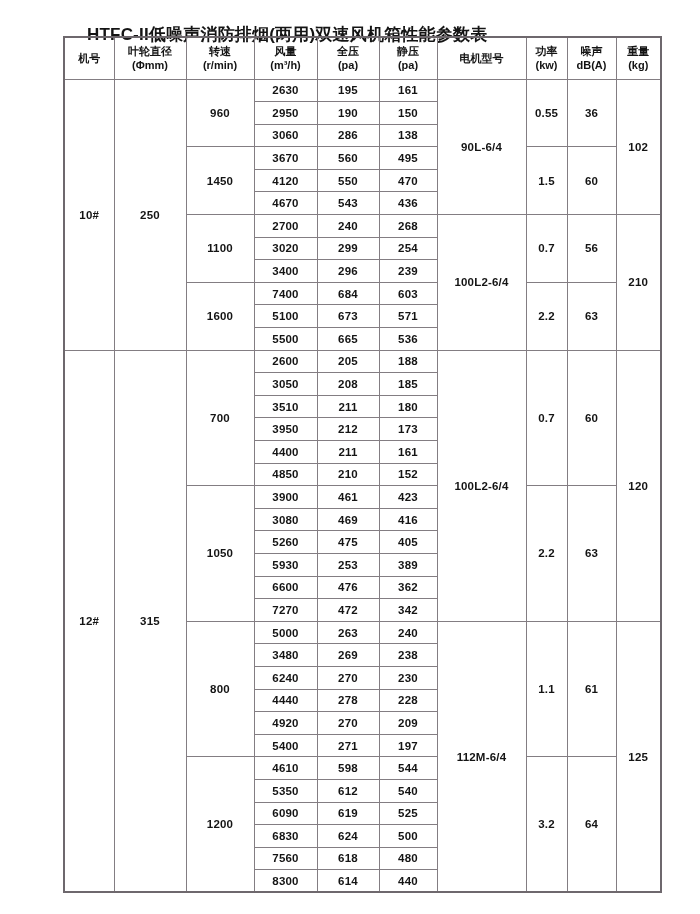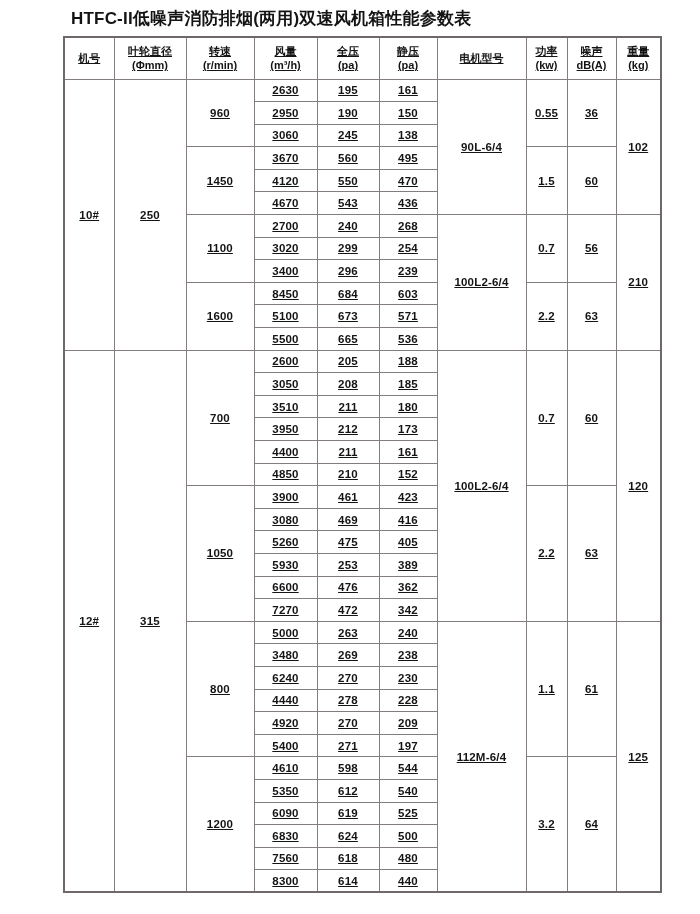--- a/index.html
+++ b/index.html
@@ -7,35 +7,34 @@
     position:relative;
     width:700px; height:914px;
     background:#ffffff;
     font-family:"Liberation Sans","DejaVu Sans",sans-serif;
     color:#141414;
     overflow:hidden;
   }
   .title {
     position:absolute;
     left:71px; top:7px;
-    margin:0;
+    margin:16px;
     font-size:17px;
     font-weight:bold;
     color:#141414;
     letter-spacing:0.2px;
     white-space:nowrap;
   }
   table.perf {
     position:absolute;
     left:63px; top:36px;
     width:597px; height:857px;
     border-collapse:collapse;
     table-layout:fixed;
     border:2px solid #6e686d;
-    text-decoration:underline;
   }
   table.perf th, table.perf td {
     border:1px solid #837d82;
     padding:0;
     text-align:center;
     vertical-align:middle;
     font-weight:bold;
     color:#141414;
     overflow:hidden;
   }
@@ -120,21 +119,21 @@
           <td rowspan="3">36</td>
           <td rowspan="6">102</td>
         </tr>
         <tr class="data-row">
           <td>2950</td>
           <td>190</td>
           <td>150</td>
         </tr>
         <tr class="data-row">
           <td>3060</td>
-          <td>245</td>
+          <td>286</td>
           <td>138</td>
         </tr>
         <tr class="data-row">
           <td rowspan="3">1450</td>
           <td>3670</td>
           <td>560</td>
           <td>495</td>
           <td rowspan="3">1.5</td>
           <td rowspan="3">60</td>
         </tr>
@@ -163,21 +162,21 @@
           <td>299</td>
           <td>254</td>
         </tr>
         <tr class="data-row">
           <td>3400</td>
           <td>296</td>
           <td>239</td>
         </tr>
         <tr class="data-row">
           <td rowspan="3">1600</td>
-          <td>8450</td>
+          <td>7400</td>
           <td>684</td>
           <td>603</td>
           <td rowspan="3">2.2</td>
           <td rowspan="3">63</td>
         </tr>
         <tr class="data-row">
           <td>5100</td>
           <td>673</td>
           <td>571</td>
         </tr>

